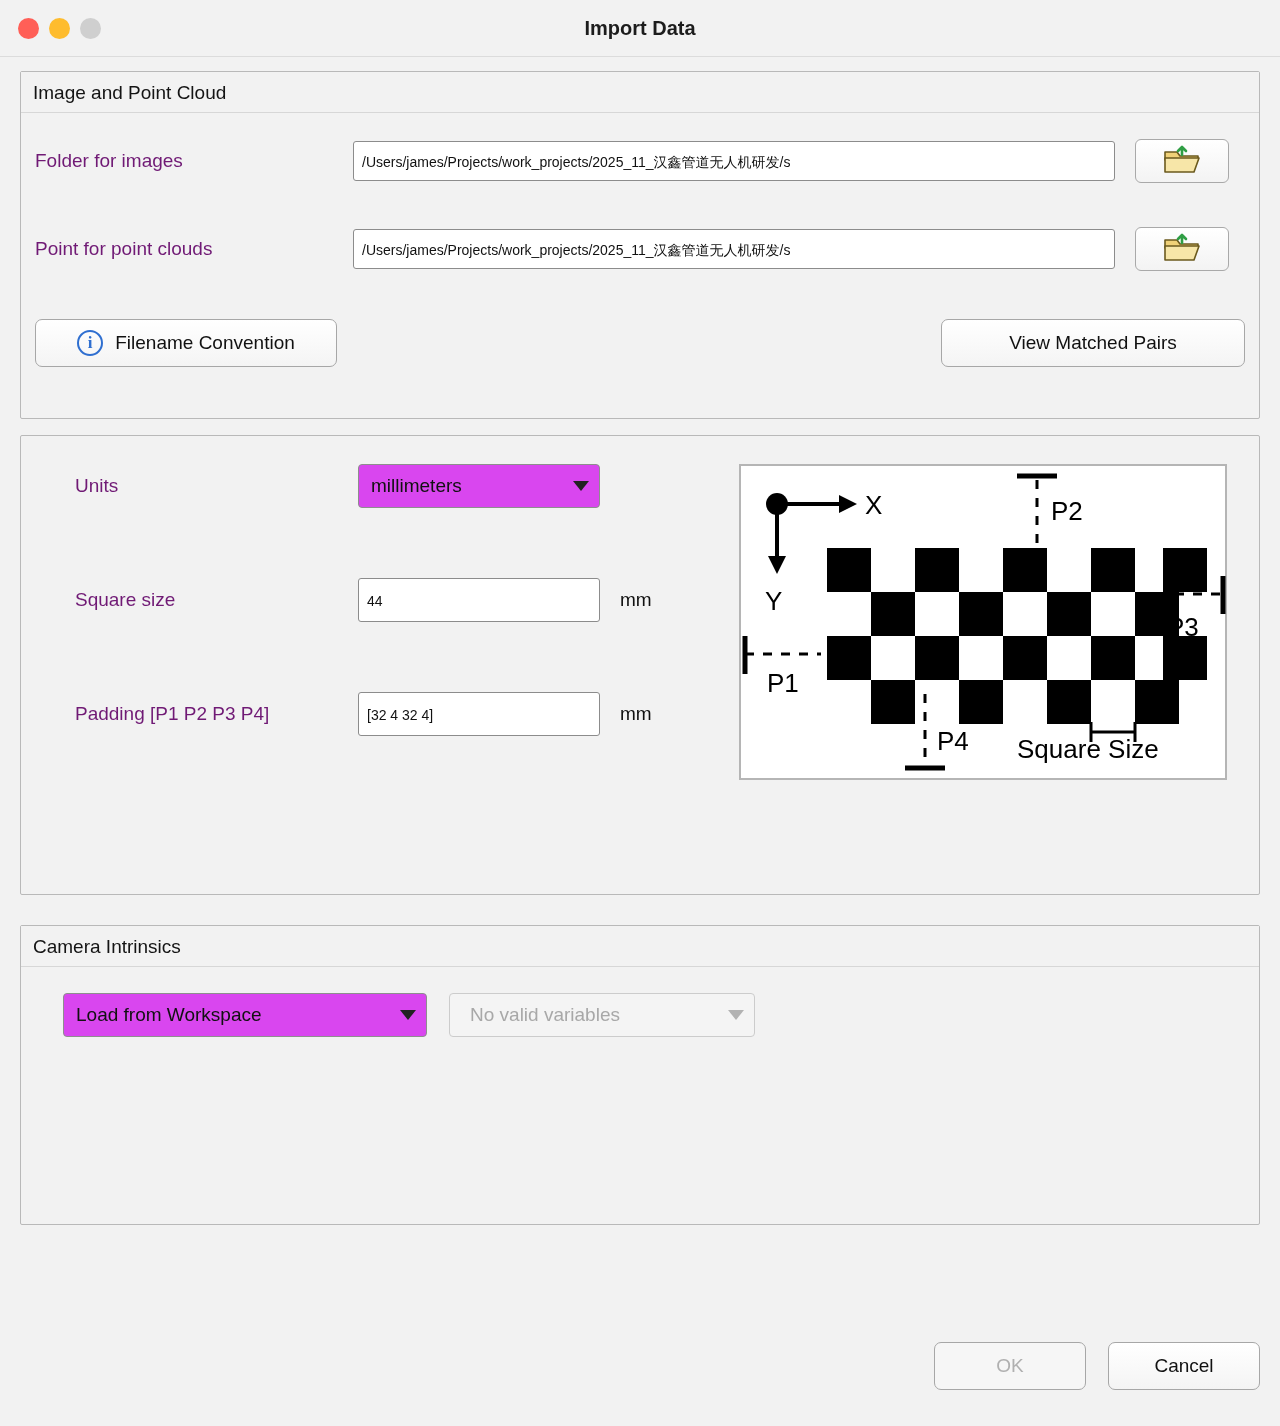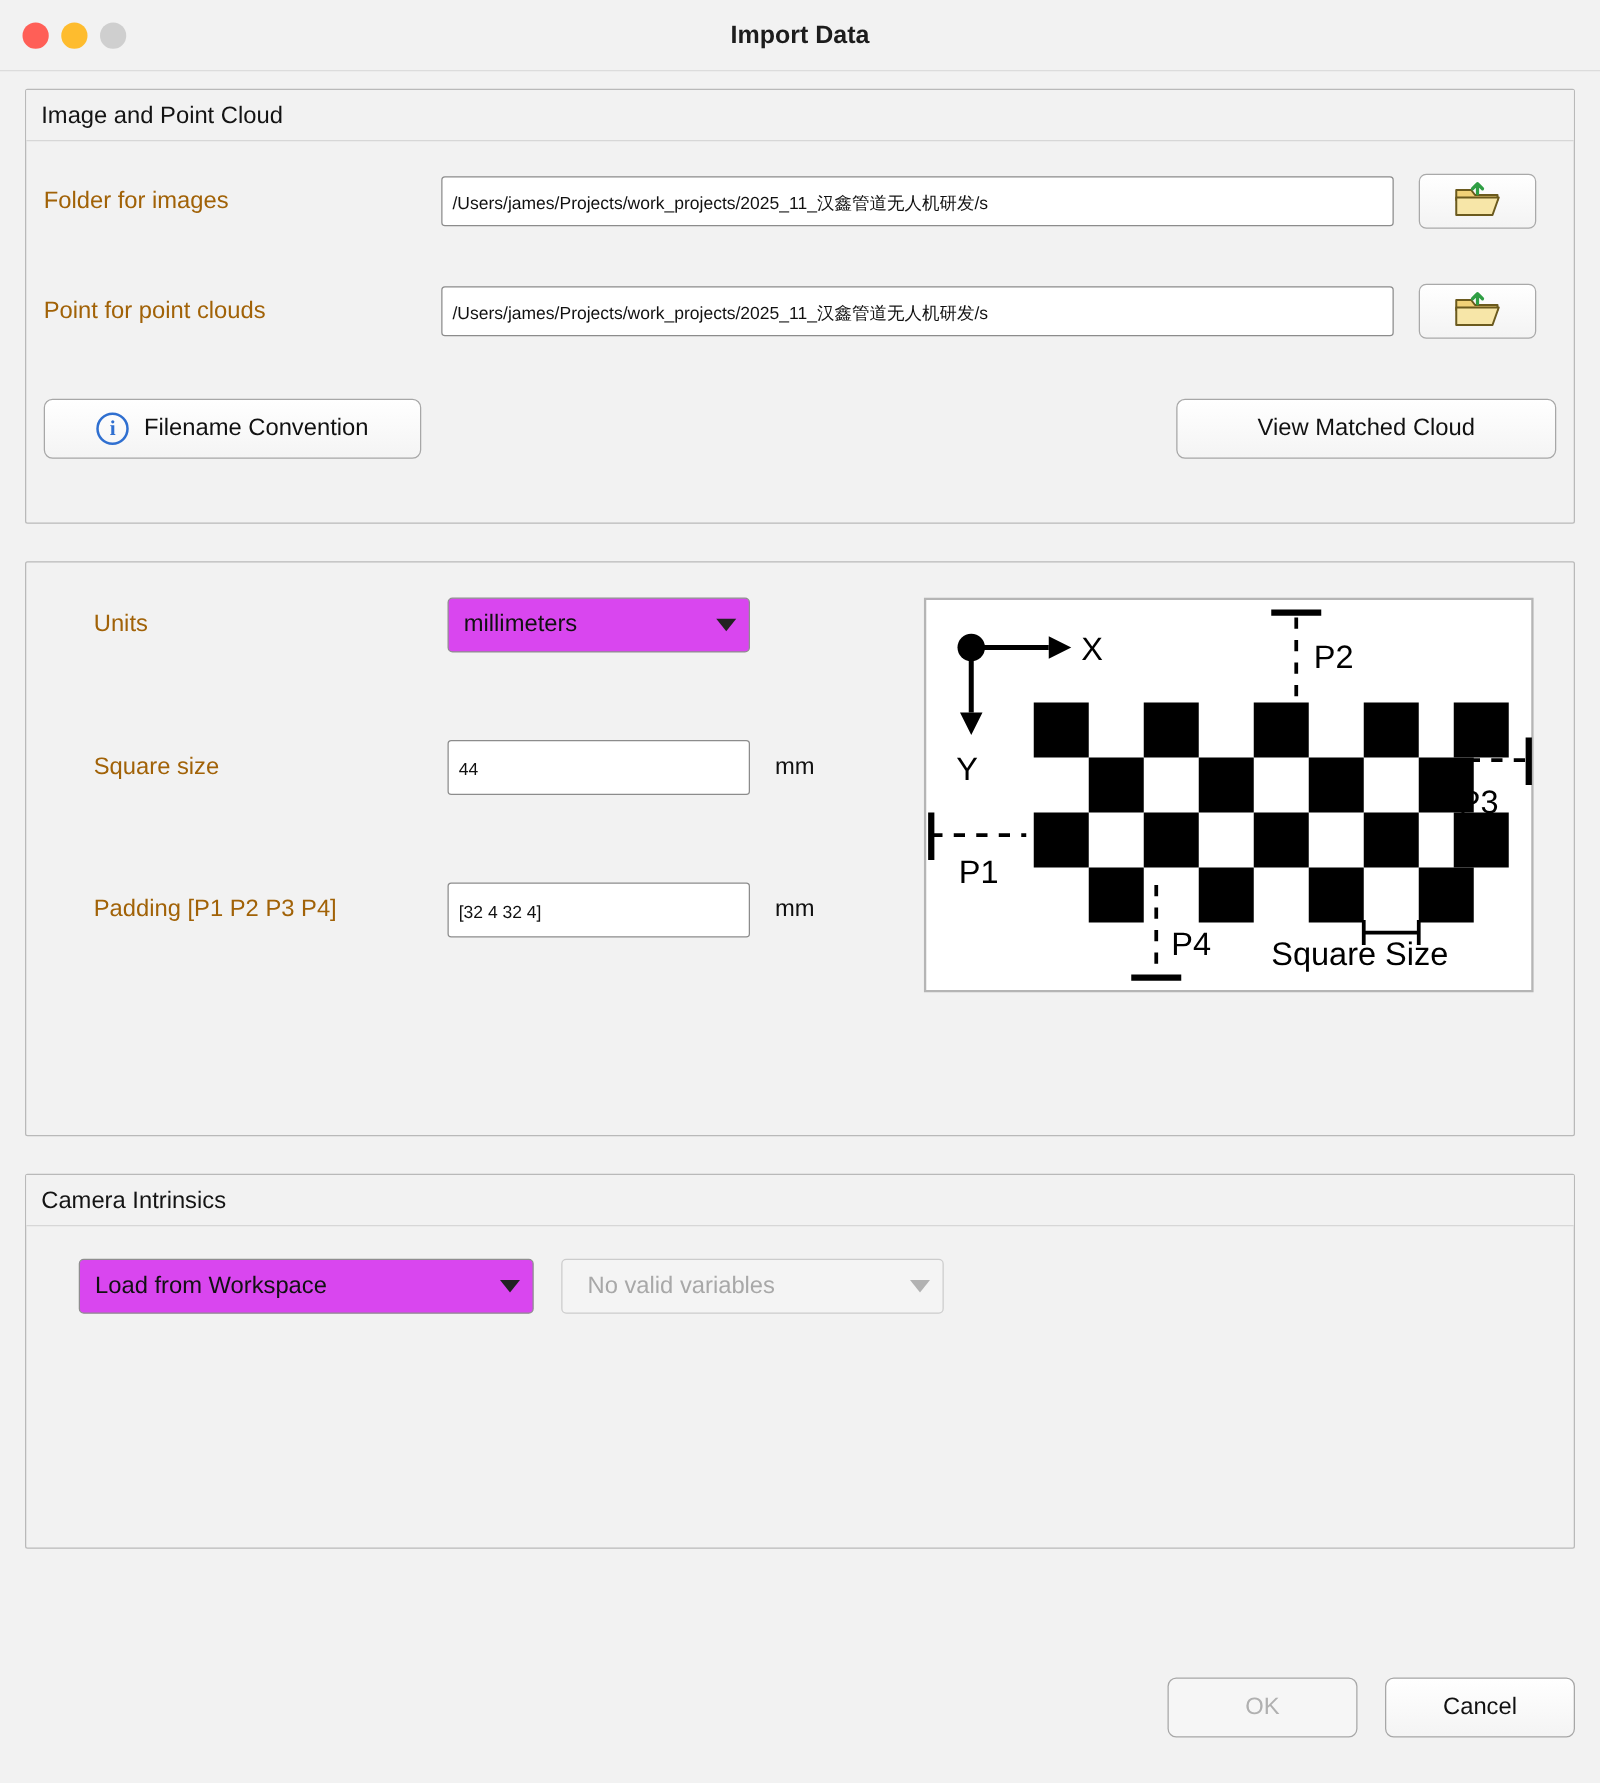--- a/index.html
+++ b/index.html
@@ -81,32 +81,32 @@
     font-size: 19px;
     color: #141414;
     padding: 10px 0 8px 12px;
     border-bottom: 1px solid #d7d7d7;
     background: #f2f2f2;
   }
   .group-body {
     padding: 0 14px;
   }
 
-  #group-image-cloud { height: 348px; margin-bottom: 30px; }
+  #group-image-cloud { height: 348px; margin-bottom: 16px; }
   #group-checker { height: 460px; margin-bottom: 30px; }
   #group-intrinsics { height: 300px; }
 
   
   .row {
     display: flex;
     align-items: center;
   }
   .label {
     font-size: 19px;
-    color: #a16207;
+    color: #701a75;
   }
 
   .text-input {
     height: 40px;
     line-height: 40px;
     border: 1px solid #8c8c8c;
     border-radius: 3px;
     background: #ffffff;
     font-size: 14px;
     color: #111;
@@ -254,21 +254,21 @@
             </svg>
           </div>
         </div>
 
         <div class="row" style="margin-top:48px; justify-content:space-between;">
           <div class="btn" style="width:302px;height:48px;gap:12px;">
             <span class="info-circle">i</span>
             <span>Filename Convention</span>
           </div>
           <div class="btn" style="width:304px;height:48px;">
-            <span>View Matched Cloud</span>
+            <span>View Matched Pairs</span>
           </div>
         </div>
 
       </div>
     </div>
 
     <div class="group" id="group-checker">
       <div class="group-body" style="display:flex;">
 
         <div style="width:690px;">

